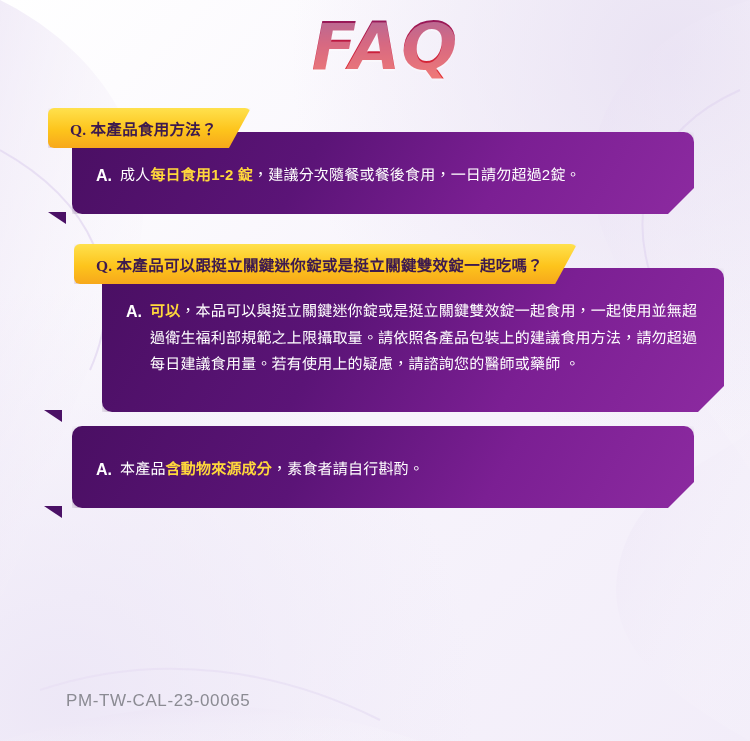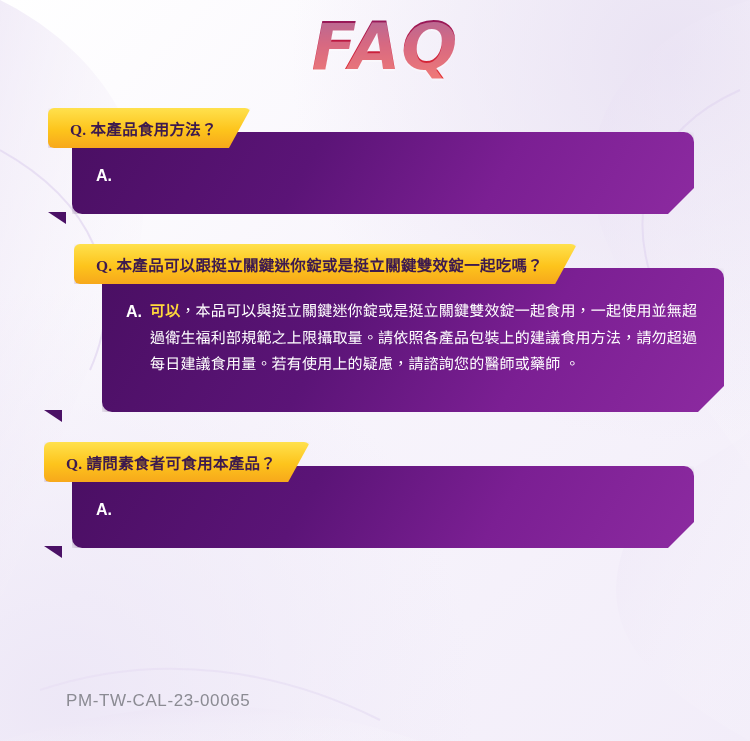--- a/index.html
+++ b/index.html
@@ -178,20 +178,23 @@
     <div class="faq-item">
       <div class="question">
         <span class="question-text">
           <span class="q-mark">Q.</span><span>本產品食用方法？</span>
         </span>
       </div>
       <div class="ribbon-fold"></div>
       <div class="answer">
         <div class="answer-inner">
           <span class="a-label">A.</span>
+          <span class="a-body">
+            <span>成人</span><span class="hl">每日食用1-2 錠</span><span>，建議分次隨餐或餐後食用，一日請勿超過2錠。</span>
+          </span>
         </div>
       </div>
     </div>
 
     <div class="faq-item" style="margin-top:30px;padding-left:30px;">
       <div class="question" style="margin-left:44px;">
         <span class="question-text">
           <span class="q-mark">Q.</span><span>本產品可以跟挺立關鍵迷你錠或是挺立關鍵雙效錠一起吃嗎？</span>
         </span>
       </div>
@@ -200,29 +203,27 @@
         <div class="answer-inner">
           <span class="a-label">A.</span>
           <span class="a-body">
             <span class="hl">可以</span><span>，本品可以與挺立關鍵迷你錠或是挺立關鍵雙效錠一起食用，一起使用並無超過衛生福利部規範之上限攝取量。請依照各產品包裝上的建議食用方法，請勿超過每日建議食用量。若有使用上的疑慮，請諮詢您的醫師或藥師 。</span>
           </span>
         </div>
       </div>
     </div>
 
     <div class="faq-item" style="margin-top:30px;">
-      <div class="question" style="margin-left:44px;">
-        <span class="question-text">
-          <span class="q-mark">Q.</span><span>請問素食者可食用本產品？</span>
-        </span>
-      </div>
       <div class="ribbon-fold" style="left:44px;"></div>
       <div class="answer">
         <div class="answer-inner">
           <span class="a-label">A.</span>
+          <span class="a-body">
+            <span>本產品</span><span class="hl">含動物來源成分</span><span>，素食者請自行斟酌。</span>
+          </span>
         </div>
       </div>
     </div>
 
   </div>
 
   <div class="footer-code">PM-TW-CAL-23-00065</div>
 </div>
 
 </body></html>

